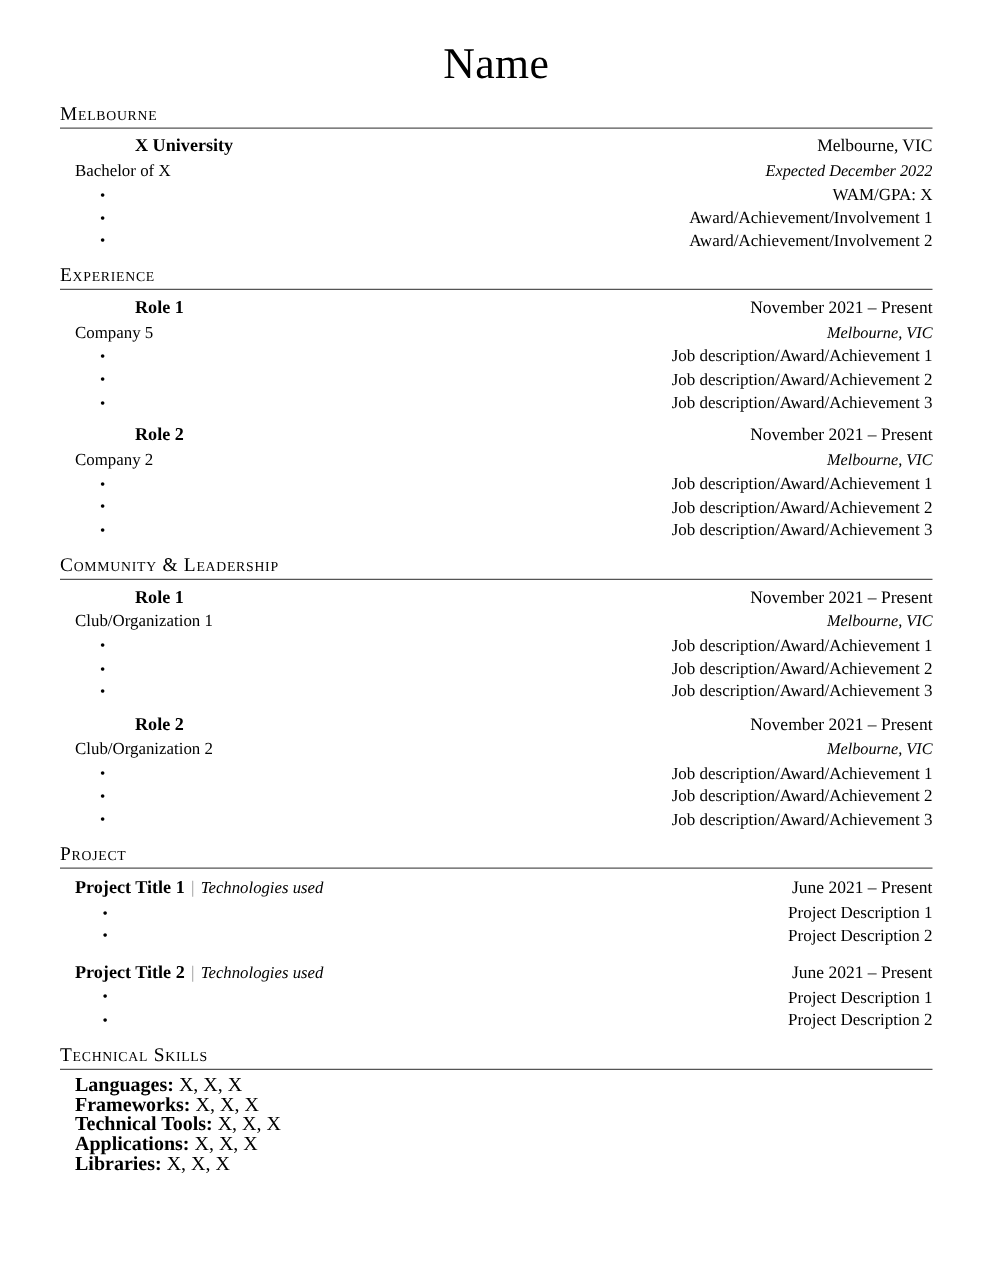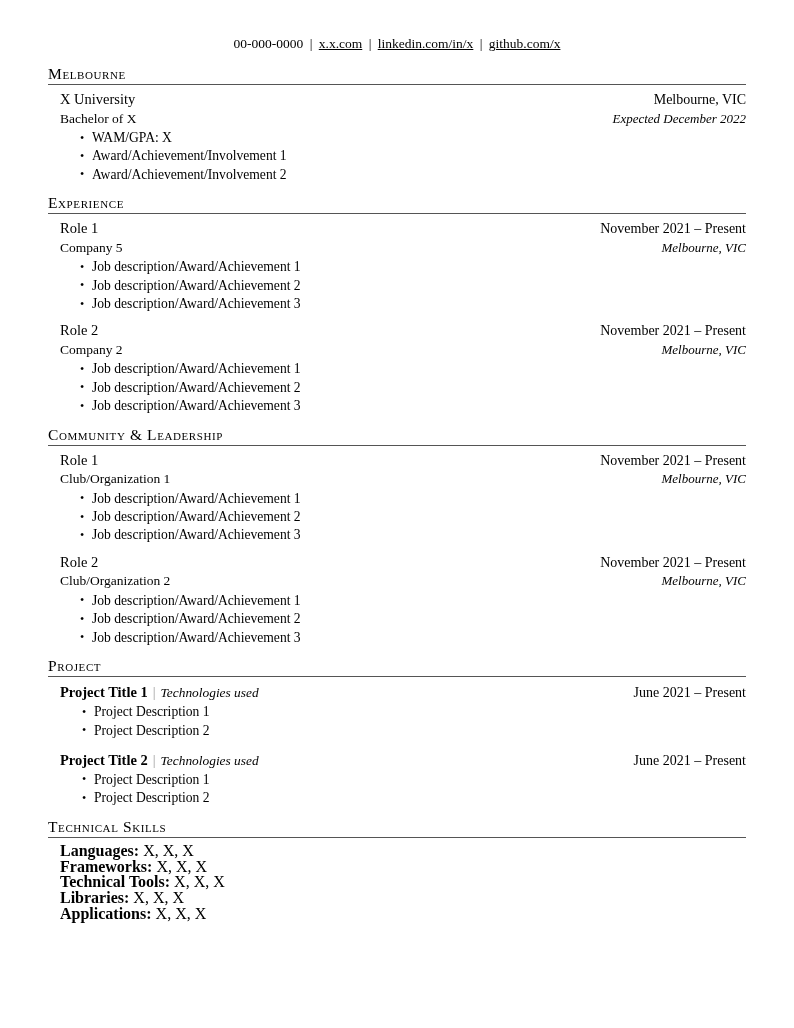--- a/index.html
+++ b/index.html
@@ -77,22 +77,23 @@
   .entry { padding-left: 12px; margin-top: 8px; }
   .entry:first-child { margin-top: 5px; }
 
   .entry-row {
     display: flex;
     justify-content: space-between;
     align-items: baseline;
     line-height: 18.5px;
   }
   .entry-title {
-    font-weight: normal;
+    font-weight: bold;
     font-size: 14.5px;
+    margin-left: 48px;
   }
   .entry-date {
     font-size: 14px;
     white-space: nowrap;
     padding-left: 16px;
   }
   .entry-sub {
     font-size: 13.5px;
   }
   .entry-loc {
@@ -100,20 +101,21 @@
     font-size: 13px;
     white-space: nowrap;
     padding-left: 16px;
   }
 
   
   ul.bullets {
     list-style: none;
     margin: 1px 0 0 0;
     padding: 0 0 0 20px;
+    text-align: right;
   }
   ul.bullets.project-bullets { padding-left: 22px; }
   ul.bullets li {
     position: relative;
     font-size: 13.6px;
     line-height: 18.4px;
     padding-left: 12px;
   }
   ul.bullets li::before {
     content: "\2022";
@@ -144,29 +146,21 @@
     line-height: 15.8px;
   }
   .skill-label { font-weight: bold; }
 </style>
 </head>
 <body>
 
 <div class="page">
 
   <div class="header">
-    <div class="contact">
-      <span class="plain">00-000-0000</span>
-      <span class="sep">|</span>
-      <span class="link">x.x.com</span>
-      <span class="sep">|</span>
-      <span class="link">linkedin.com/in/x</span>
-      <span class="sep">|</span>
-      <span class="link">github.com/x</span>
-    </div>
+    <div class="name">Name</div>
   </div>
 
   <div class="body">
 
     <div class="section">
       <div class="section-title">Melbourne</div>
       <div class="section-content">
         <div class="entry">
           <div class="entry-row">
             <span class="entry-title">X University</span>
@@ -305,24 +299,24 @@
         </div>
         <div class="skill-line">
           <span class="skill-label">Frameworks:</span>
           <span>X, X, X</span>
         </div>
         <div class="skill-line">
           <span class="skill-label">Technical Tools:</span>
           <span>X, X, X</span>
         </div>
         <div class="skill-line">
+          <span class="skill-label">Applications:</span>
+          <span>X, X, X</span>
+        </div>
+        <div class="skill-line">
           <span class="skill-label">Libraries:</span>
-          <span>X, X, X</span>
-        </div>
-        <div class="skill-line">
-          <span class="skill-label">Applications:</span>
           <span>X, X, X</span>
         </div>
       </div>
     </div>
 
   </div>
 </div>
 
 </body></html>

